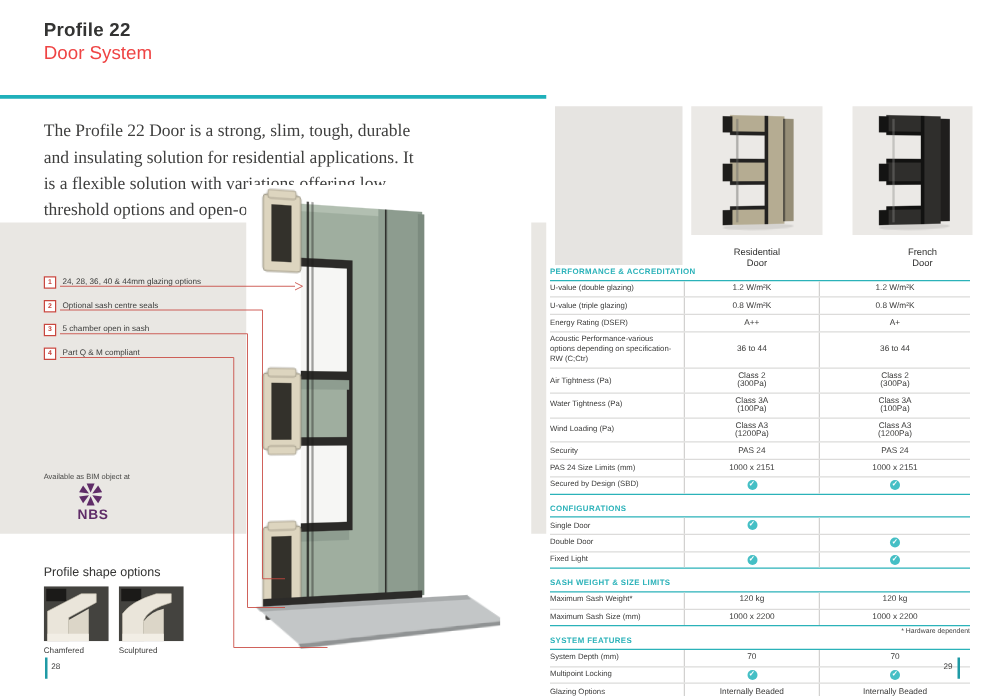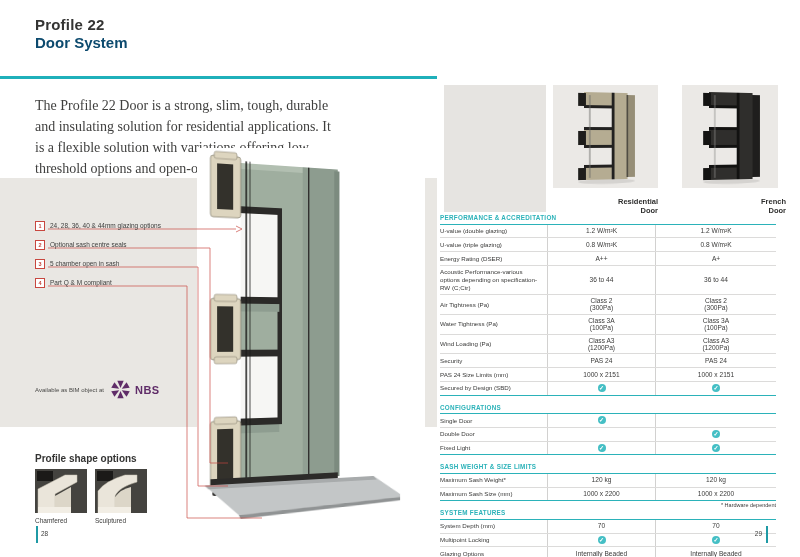--- a/index.html
+++ b/index.html
@@ -2,47 +2,47 @@
 <html><head>
 <meta charset="utf-8">
 <style>
   html,body{margin:0;padding:0;background:#fff;}
   #canvas{position:relative;width:800px;height:557px;background:#ffffff;overflow:hidden;
           font-family:"Liberation Sans", sans-serif;color:#3a3a39;}
   .abs{position:absolute;}
 
   
   .title1{left:35px;top:16px;font-size:15px;font-weight:bold;color:#343433;letter-spacing:.2px;}
-  .title2{left:35px;top:34px;font-size:15px;font-weight:bold;color:#0c4a6e;}
+  .title2{left:35px;top:34px;font-size:15px;font-weight:normal;color:#ef4444;}
   .toprule{left:0;top:76px;width:437px;height:3px;background:#1fb0ba;}
   .intro{left:35px;top:95px;width:308px;font-size:14px;line-height:1.5;color:#3f3f3e;font-family:Liberation Serif, serif;}
   .grayblock{left:0;top:178px;width:437px;height:249px;background:#e9e7e3;}
   .doorphoto{left:197px;top:148px;width:228px;height:379px;background:#ffffff;}
   .door3d{position:absolute;left:0;top:0;width:228px;height:379px;
           transform:perspective(700px) rotateY(15deg);transform-origin:0% 50%;}
   .callout{position:absolute;left:35px;height:11px;display:flex;align-items:center;z-index:5;}
   .co-box{width:8px;height:8px;border:1px solid #c8473f;color:#c8473f;font-size:5.5px;font-weight:bold;
           display:flex;align-items:center;justify-content:center;background:#fff;flex:0 0 auto;}
   .co-label{margin-left:5px;font-size:6.5px;color:#3c3c3b;white-space:nowrap;}
   .leaders{left:0;top:0;width:800px;height:557px;z-index:4;pointer-events:none;}
-  .bimrow{left:35px;top:379px;display:flex;align-items:center;z-index:5;}
+  .bimrow{left:35px;top:379px;display:flex;align-items:center;z-index:5;flex-direction:column;}
   .bim-text{font-size:6px;color:#4a4a48;margin-right:6px;}
   .nbs-word{font-size:11px;font-weight:bold;color:#5f2c68;margin-left:4px;letter-spacing:.5px;}
-  .pso-head{left:35px;top:453px;font-size:10px;font-weight:bold;color:#343433;}
+  .pso-head{left:35px;top:453px;font-size:10px;font-weight:normal;color:#343433;}
   .pso-img{top:469px;width:52px;height:44px;}
   .pso-label{top:517px;font-size:6.5px;color:#3c3c3b;}
   .pagenum{font-size:6.5px;color:#3c3c3b;}
   .pagebar{width:1.5px;height:17px;background:#1f9aa5;}
 
   
   .pd-box{left:444px;top:85px;width:102px;height:127px;background:#e6e4e1;box-sizing:border-box;padding:16px 12px;}
   .pd-sub{font-size:9px;line-height:1.35;color:#4a4a48;}
   .pd-title{font-size:14.5px;line-height:1.1;font-weight:bold;color:#323231;margin-top:7px;white-space:pre-line;}
   .prod-box{top:85px;height:103px;background:#ebe9e6;}
-  .prod-label{top:197px;font-size:7.5px;font-weight:bold;color:#2f2f2e;text-align:right;
+  .prod-label{top:197px;font-size:7.5px;font-weight:normal;color:#2f2f2e;text-align:center;
               white-space:pre-line;line-height:1.2;}
   .ptable{left:440px;top:214px;width:336px;}
   .t-section{margin-top:8px;}
   .t-section:first-child{margin-top:0;}
   .t-head{font-size:6.3px;font-weight:bold;color:#2bb2b9;letter-spacing:.3px;
           padding-bottom:2.5px;border-bottom:1px solid #2bb2b9;}
   .t-row{display:flex;align-items:stretch;border-bottom:1px solid #dcdbda;}
   .t-section .t-row:last-child{border-bottom:1px solid #2bb2b9;}
   .t-label{flex:0 0 107px;font-size:6.2px;line-height:1.25;padding:2.5px 3px 2.5px 0;
            display:flex;align-items:center;color:#3a3a39;box-sizing:border-box;}

